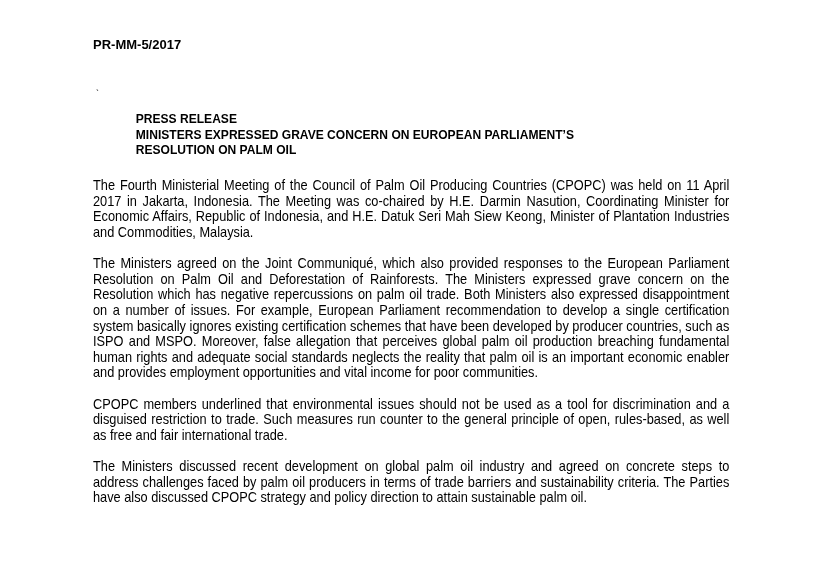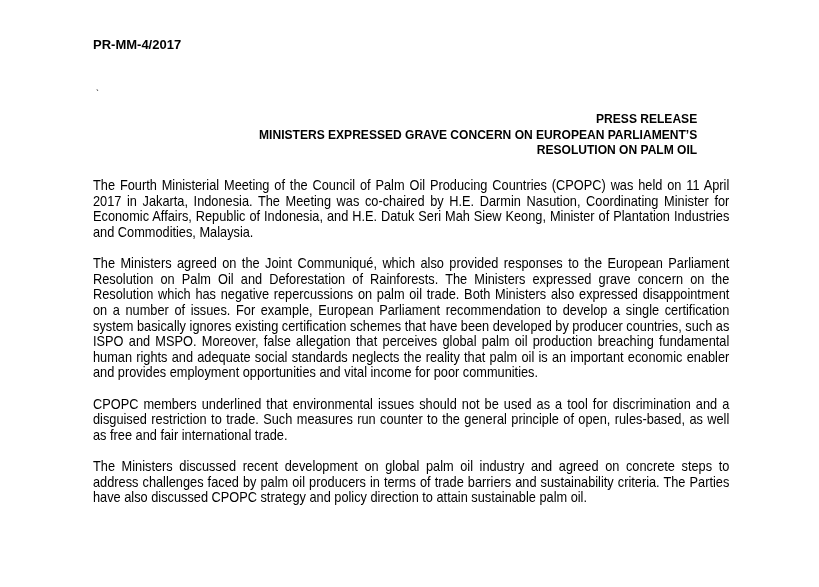--- a/index.html
+++ b/index.html
@@ -1,28 +1,28 @@
 <!DOCTYPE html>
 <html><head>
   <meta charset="utf-8">
   <style>
     html, body { margin: 0; padding: 0; background: #ffffff; }
     body { width: 819px; height: 587px; overflow: hidden; position: relative; font-family: "Liberation Sans", sans-serif; color: #000; }
     .ref { position: absolute; left: 93px; top: 37px; font-weight: bold; font-size: 13px; }
     .tick { position: absolute; left: 96px; top: 88px; font-size: 9px; }
-    .titles { position: absolute; left: 93px; top: 111px; width: 636px; text-align: right; font-weight: bold; font-size: 13.4px; line-height: 15.6px; }
+    .titles { position: absolute; left: 104px; top: 111px; width: 636px; text-align: left; font-weight: bold; font-size: 13.4px; line-height: 15.6px; }
     .titles div { transform: scaleX(0.9); transform-origin: center; white-space: nowrap; }
     .body { position: absolute; left: 93px; top: 178px; width: 707px; transform: scaleX(0.9); transform-origin: left top; }
     .para { font-size: 14.2px; line-height: 15.6px; text-align: justify; margin: 0 0 15.8px 0; }
   </style>
 </head>
 <body>
 
 <div>
-  <div class="ref">PR-MM-4/2017</div>
+  <div class="ref">PR-MM-5/2017</div>
   <div class="tick">`</div>
 
   <div class="titles">
     <div>PRESS RELEASE</div>
     <div>MINISTERS EXPRESSED GRAVE CONCERN ON EUROPEAN PARLIAMENT’S</div>
     <div>RESOLUTION ON PALM OIL</div>
   </div>
 
   <div class="body">
     <p class="para">The Fourth Ministerial Meeting of the Council of Palm Oil Producing Countries (CPOPC) was held on 11 April 2017 in Jakarta, Indonesia. The Meeting was co-chaired by H.E. Darmin Nasution, Coordinating Minister for Economic Affairs, Republic of Indonesia, and H.E. Datuk Seri Mah Siew Keong, Minister of Plantation Industries and Commodities, Malaysia.</p>

